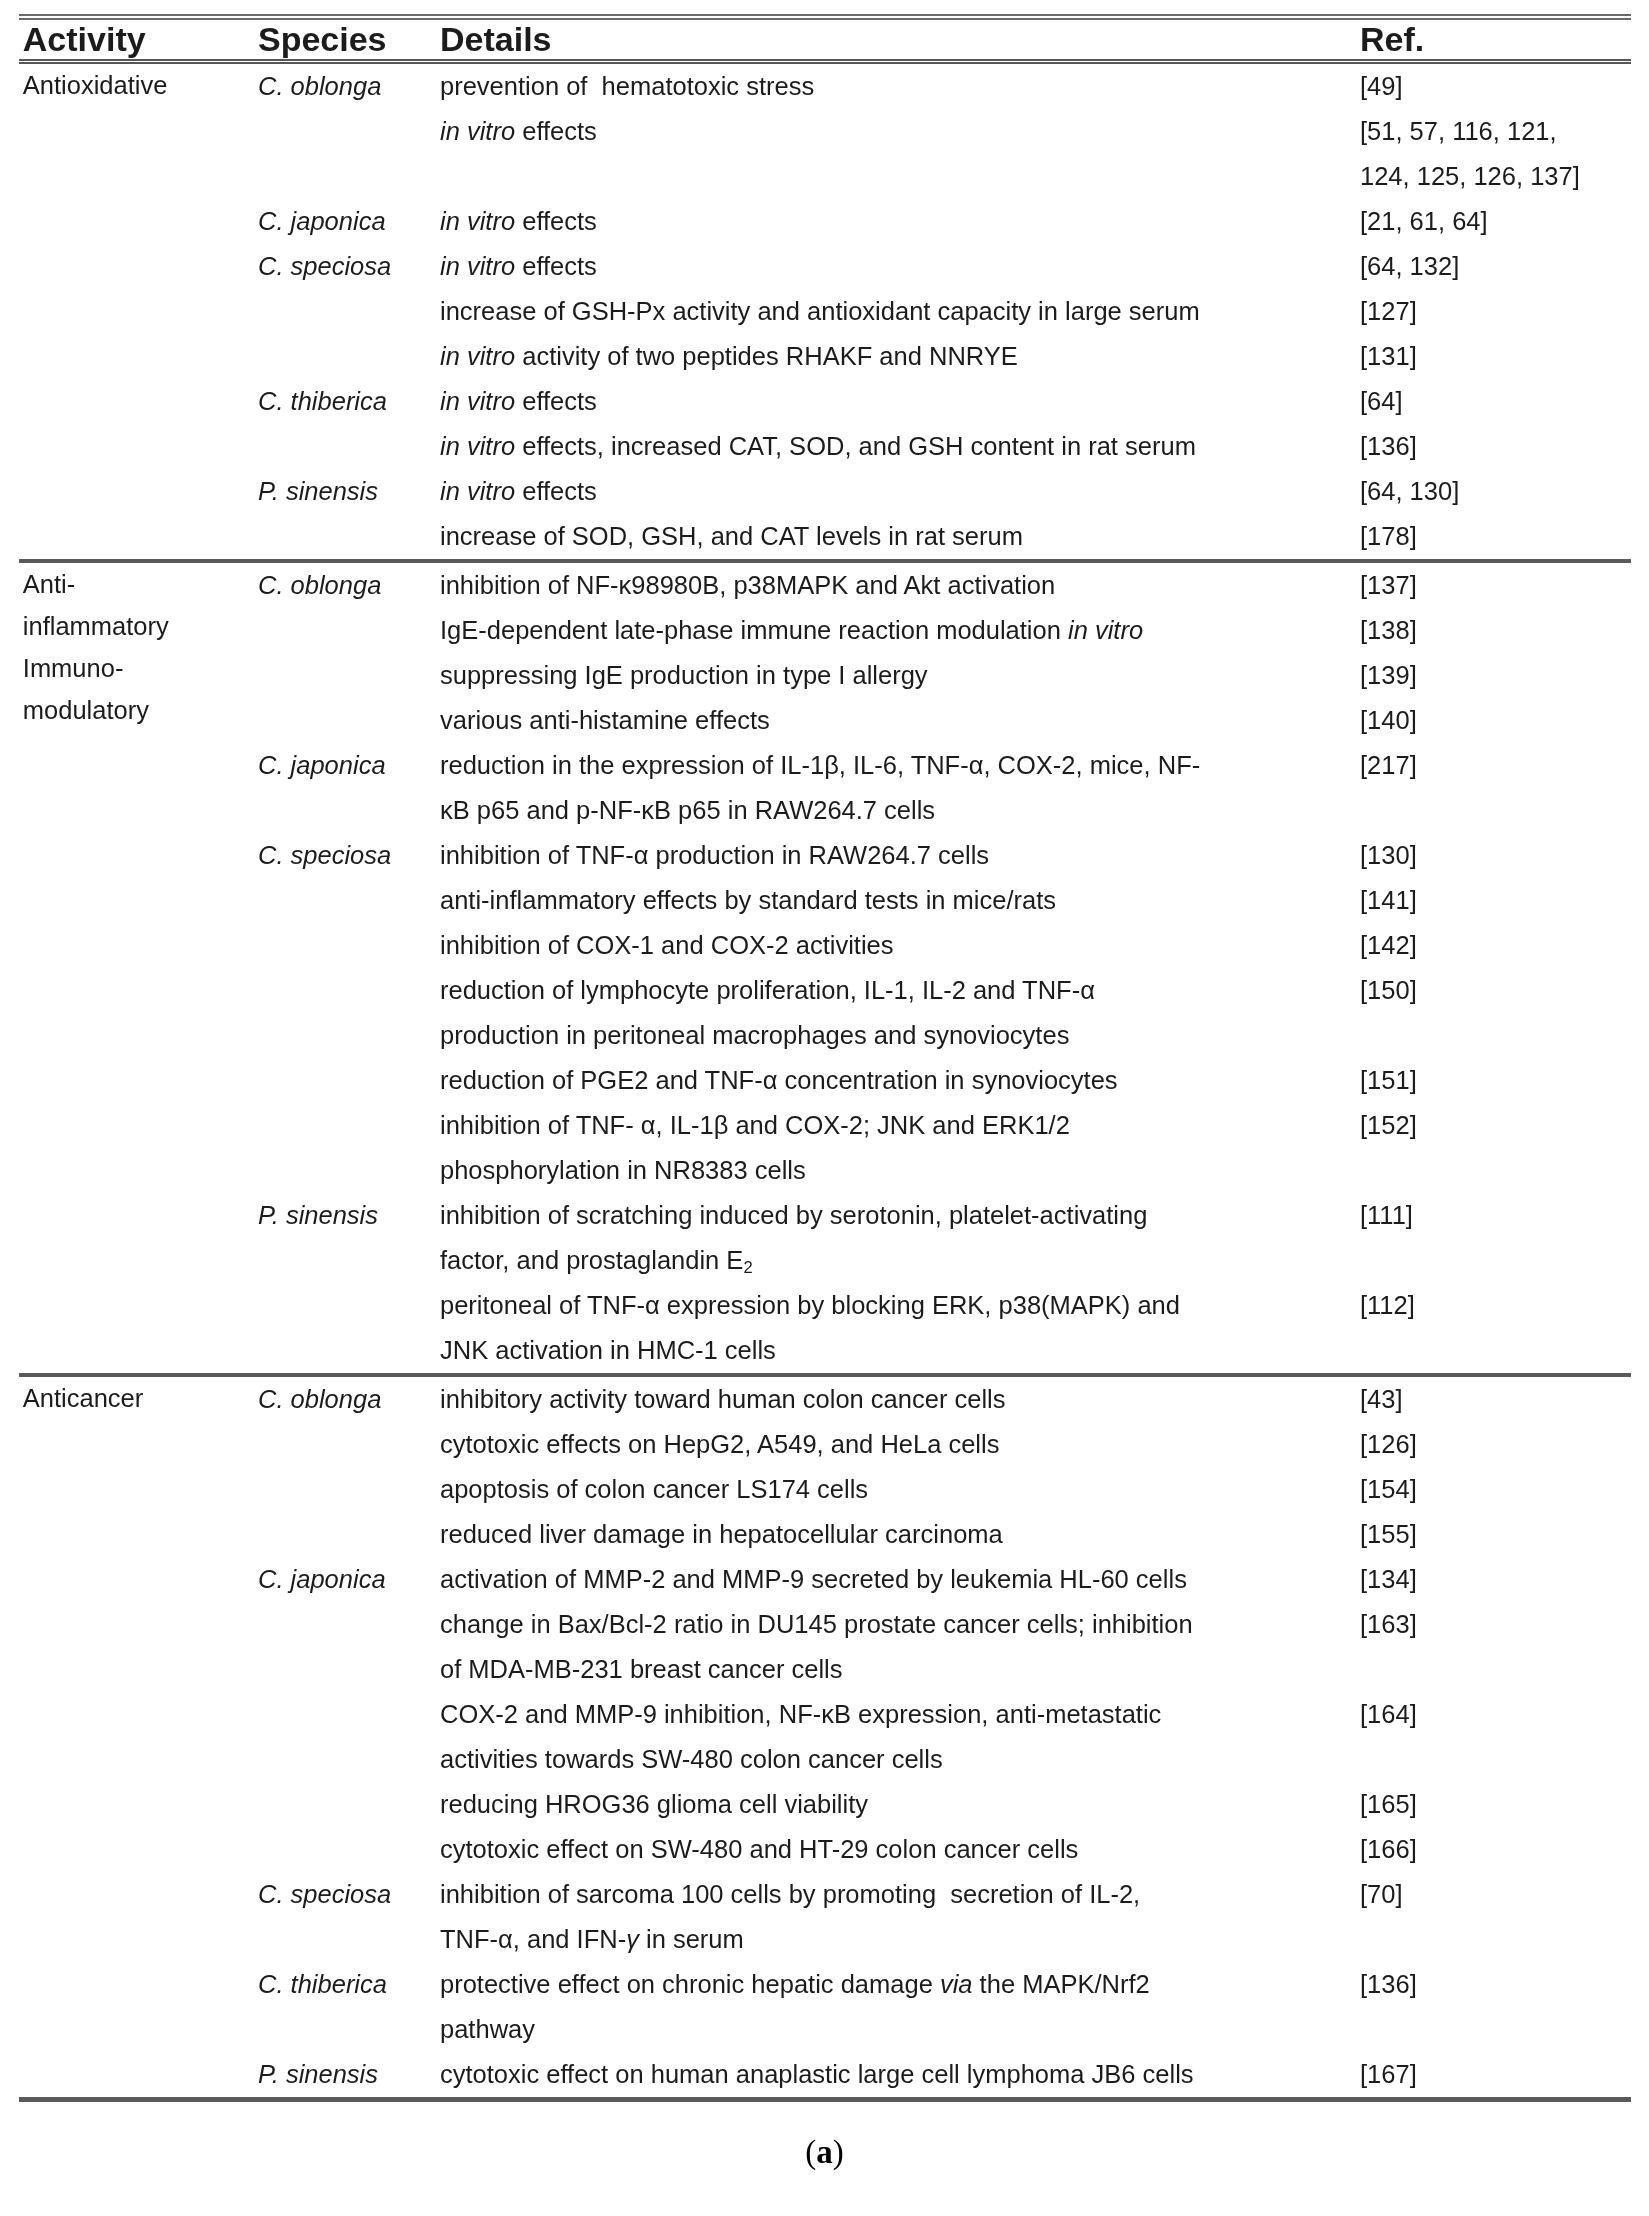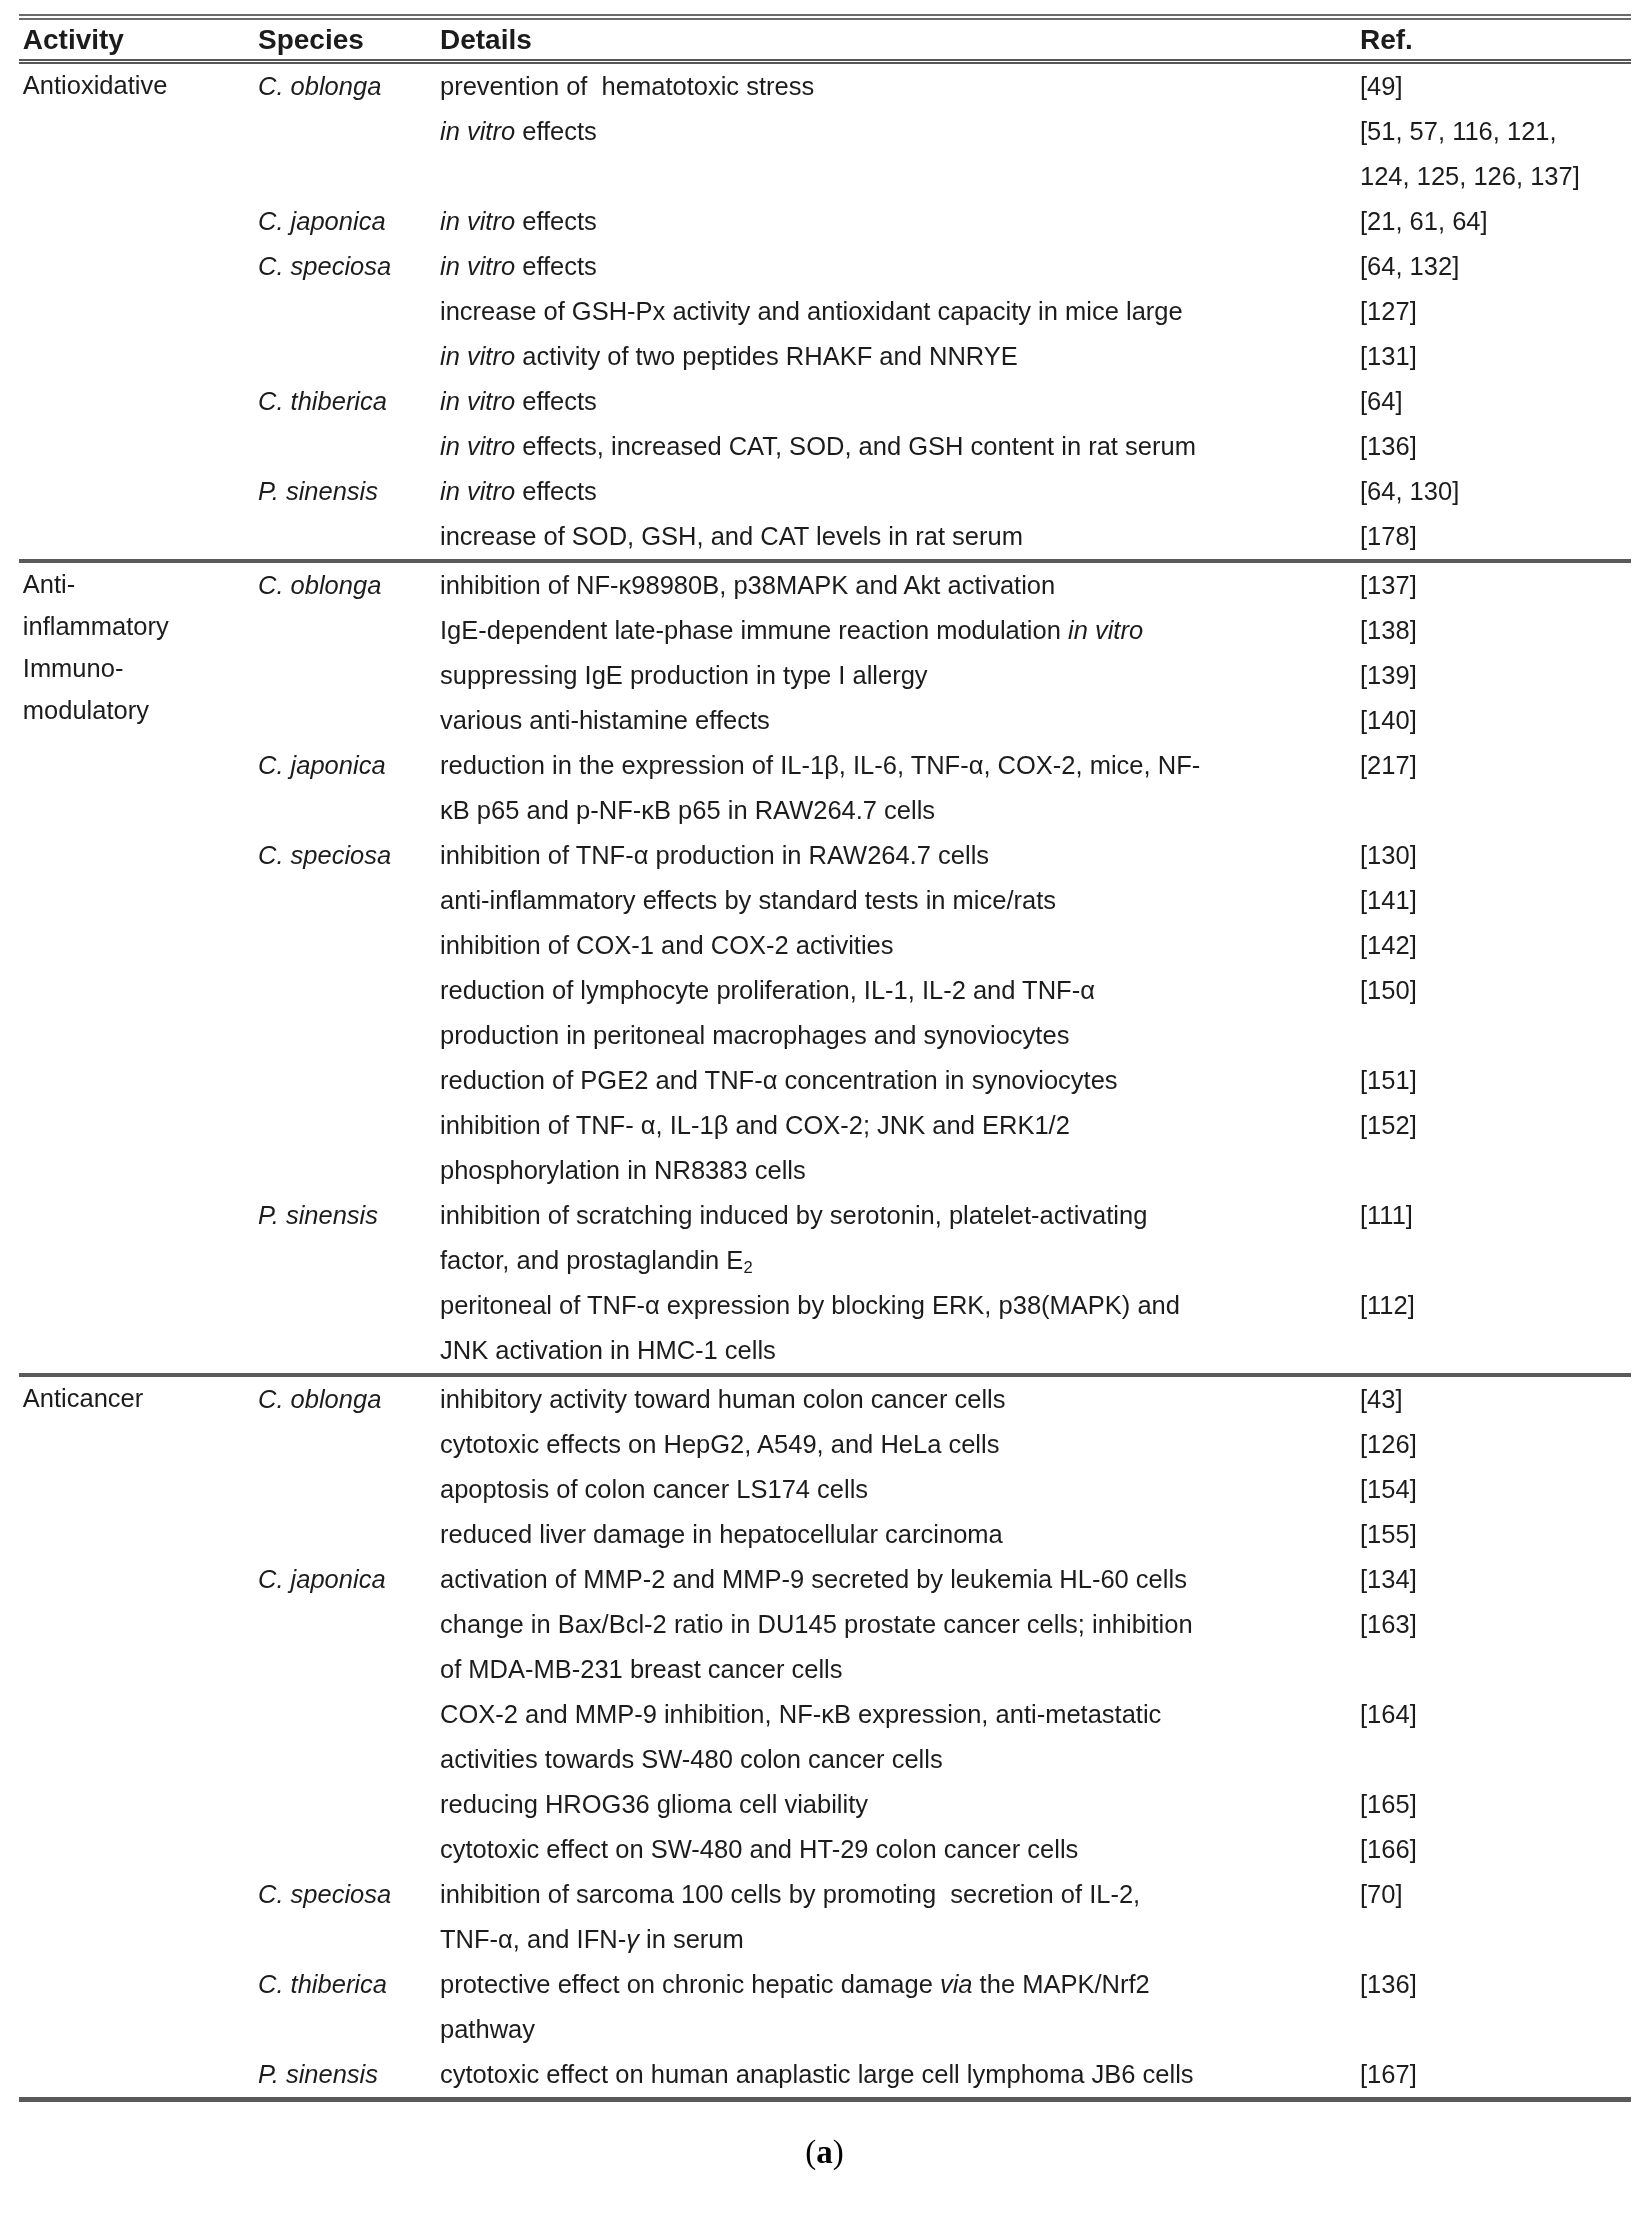--- a/index.html
+++ b/index.html
@@ -33,21 +33,21 @@
 
   thead tr {
     border-bottom: 5.7px double #565656;
   }
   th {
     text-align: left;
     font-weight: bold;
     vertical-align: middle;
     height: 39px;
     padding: 0;
-    font-size: 28px;
+    font-size: 34px;
     white-space: pre;
   }
   th:first-child { padding-left: 3.8px; }
 
   td {
     vertical-align: top;
     padding: 0;
     line-height: 45px;
   }
   td[data-name="activity-cell"] { padding-left: 3.8px; }
@@ -132,21 +132,21 @@
           <td data-name="details-cell">
             <div data-name="details-line" class="details-line"><em data-name="details-italic-segment">in vitro</em><span data-name="details-text-segment"> effects</span></div>
           </td>
           <td data-name="ref-cell">
             <div data-name="ref-line" class="ref-line">[64, 132]</div>
           </td>
         </tr>
         <tr data-name="table-row">
           <td data-name="species-cell"></td>
           <td data-name="details-cell">
-            <div data-name="details-line" class="details-line"><span data-name="details-text-segment">increase of GSH-Px activity and antioxidant capacity in mice large</span></div>
+            <div data-name="details-line" class="details-line"><span data-name="details-text-segment">increase of GSH-Px activity and antioxidant capacity in large serum</span></div>
           </td>
           <td data-name="ref-cell">
             <div data-name="ref-line" class="ref-line">[127]</div>
           </td>
         </tr>
         <tr data-name="table-row">
           <td data-name="species-cell"></td>
           <td data-name="details-cell">
             <div data-name="details-line" class="details-line"><em data-name="details-italic-segment">in vitro</em><span data-name="details-text-segment"> activity of two peptides RHAKF and NNRYE</span></div>
           </td>

